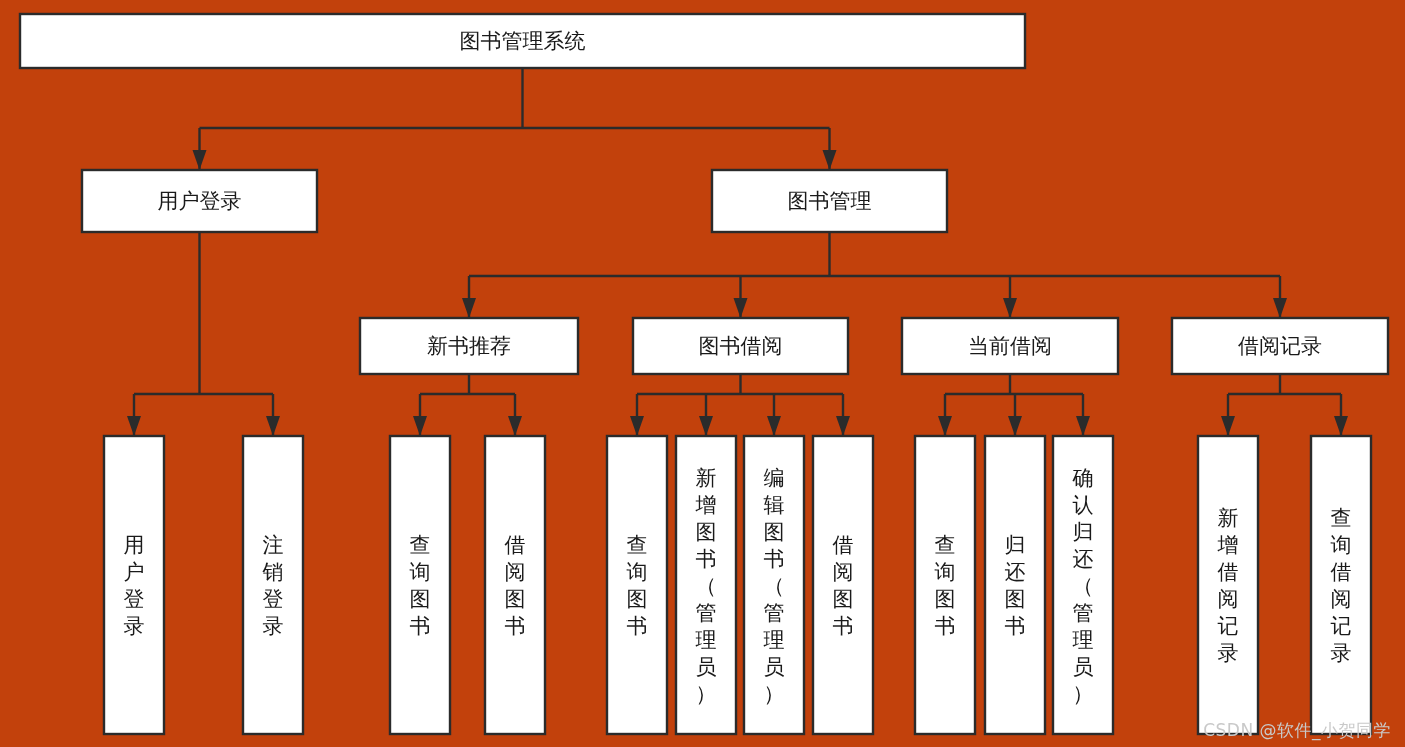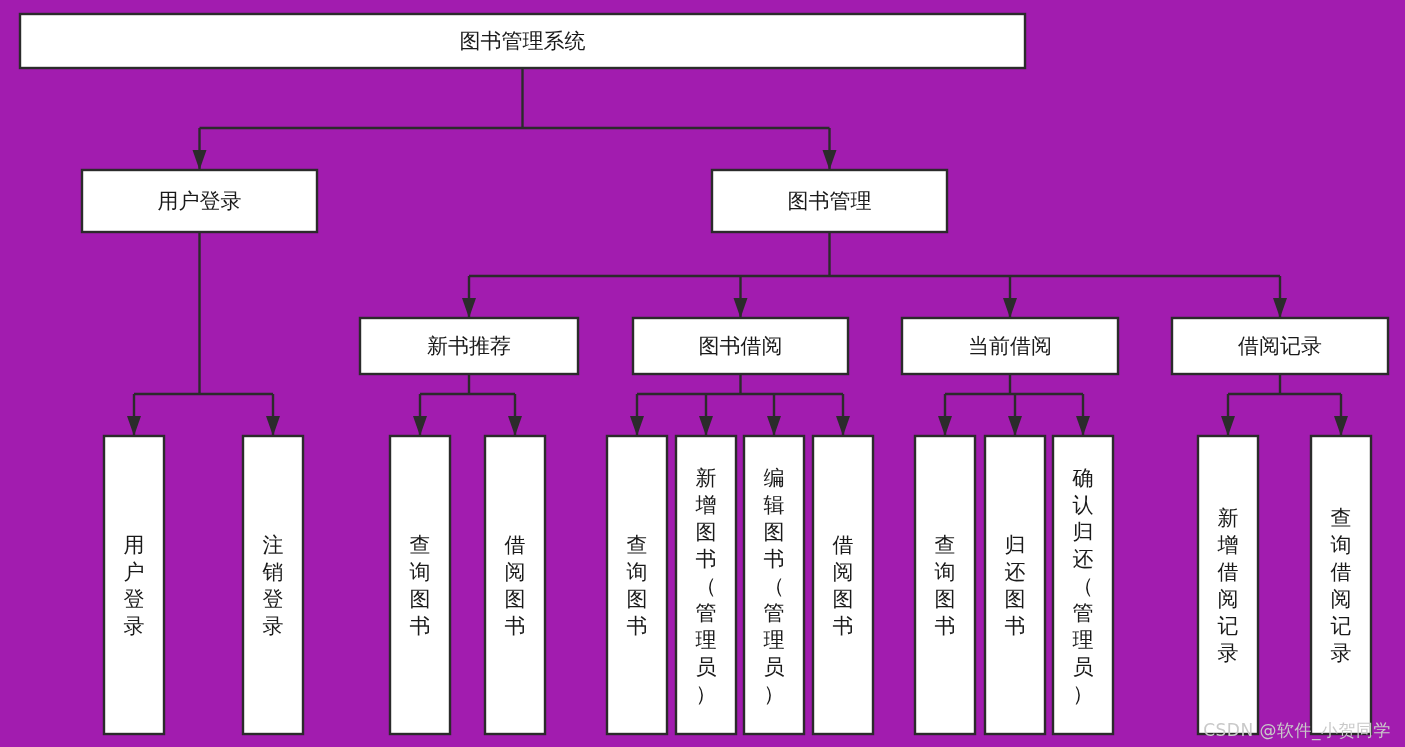--- a/index.html
+++ b/index.html
@@ -10,21 +10,21 @@
   body {
     width: 1405px;
     height: 747px;
     font-family: "DejaVu Sans", "Liberation Sans", sans-serif;
     overflow: hidden;
   }
   #diagram-root {
     position: relative;
     width: 1405px;
     height: 747px;
-    background: #a21caf;
+    background: #c2410c;
   }
   svg.diagram-canvas {
     position: absolute;
     left: 0;
     top: 0;
     width: 1405px;
     height: 747px;
   }
   .node-box {
     fill: #ffffff;

